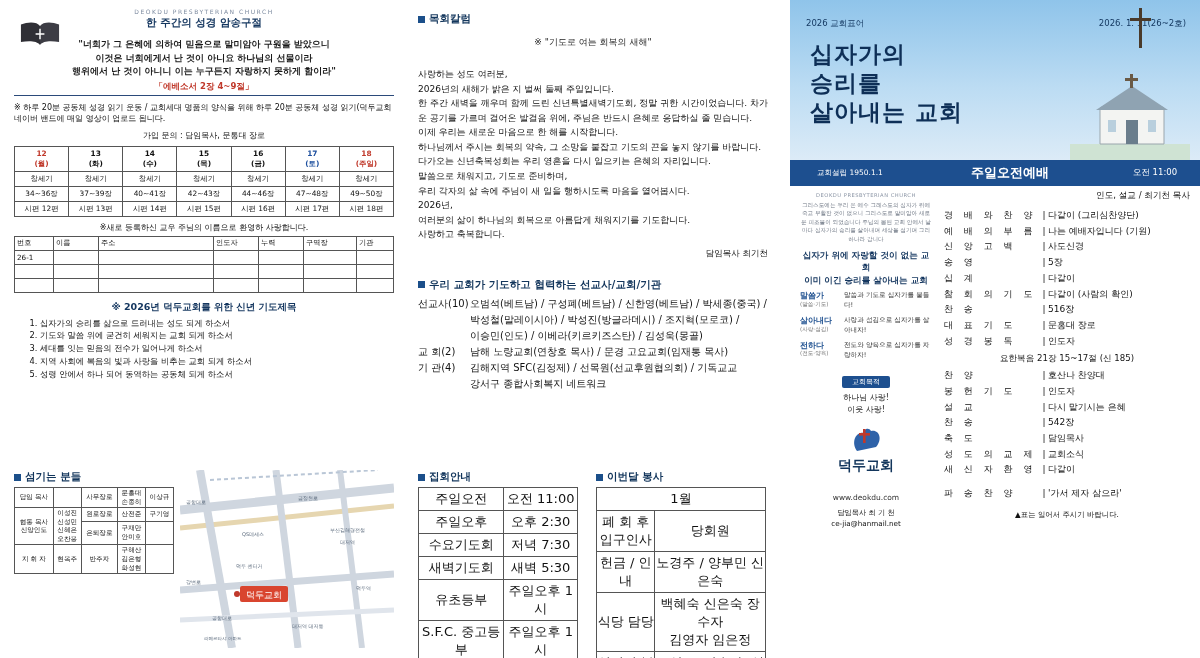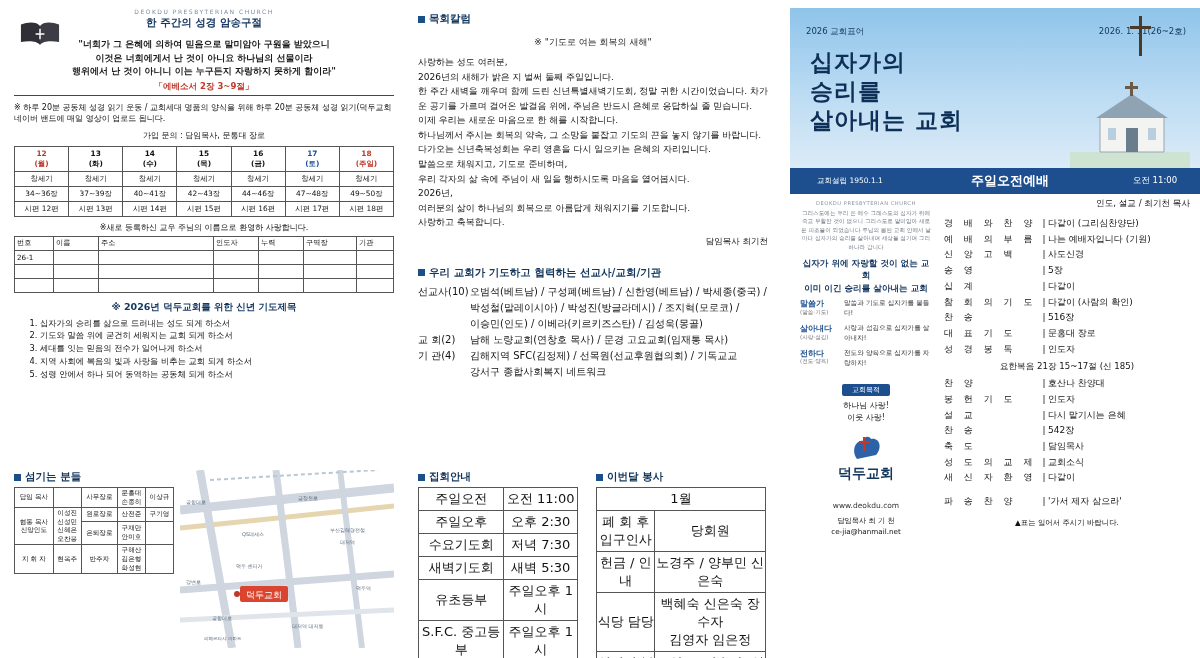--- a/index.html
+++ b/index.html
@@ -46,29 +46,29 @@
   
   #serving{position:absolute;left:14px;top:470px;width:160px;}
   .sv-tbl{width:100%;}
   .sv-tbl td{border:1px solid #555;font-size:6.6px;text-align:center;padding:1px;line-height:1.3;}
 
   
   #mapbox{position:absolute;left:180px;top:470px;width:214px;height:178px;}
 
   
   #midcol{left:418px;top:12px;width:350px;}
-  .col-letter{font-size:9px;line-height:1.62;margin-top:6px;text-align:justify;}
+  .col-letter{font-size:9px;line-height:1.62;margin-top:18px;text-align:justify;}
   .sign{text-align:right;font-size:8.5px;margin-top:6px;}
   .mission{font-size:10px;line-height:1.6;margin-top:4px;}
   .mission .lbl{display:inline-block;width:34px;}
   #midbottom{position:absolute;left:418px;top:470px;width:350px;}
   .m-tbl td{border:1px solid #555;font-size:13px;text-align:center;padding:2px 0;}
 
   
-  #rightcol{left:790px;top:8px;width:410px;height:472px;}
+  #rightcol{left:790px;top:0;width:410px;height:472px;}
   .hero{position:relative;height:160px;background:linear-gradient(180deg,#8fc4ea 0%,#bcdcf3 55%,#dcebf7 100%);overflow:hidden;}
   .hero-slogan-top{position:absolute;left:16px;top:18px;font-size:8.5px;color:#12365f;}
   .hero-date{position:absolute;right:14px;top:18px;font-size:8.5px;color:#12365f;}
   .hero-title{position:absolute;left:20px;top:40px;font-size:23px;font-weight:bold;color:#0e2f57;line-height:1.25;letter-spacing:1px;}
   .bluebar{display:flex;height:26px;background:#1d4f8f;color:#fff;align-items:center;}
   .bluebar .est{width:120px;font-size:7.5px;text-align:center;background:#1d4f8f;}
   .bluebar .svc{flex:1;text-align:center;font-size:13px;font-weight:bold;}
   .bluebar .time{width:90px;text-align:center;font-size:8.5px;}
 
   .order-wrap{display:flex;}
@@ -114,21 +114,21 @@
       <svg class="bible-ico" viewBox="0 0 60 38">
         <path d="M4 30 L4 6 C14 2 26 2 30 8 L30 34 C26 28 14 28 4 30 Z" fill="#2f2f35"></path>
         <path d="M56 30 L56 6 C46 2 34 2 30 8 L30 34 C34 28 46 28 56 30 Z" fill="#3c3c44"></path>
         <path d="M30 12 L30 26 M24 19 L36 19" stroke="#fff" stroke-width="2"></path>
       </svg>
       <div class="verse-body">
         <div>"너희가 그 은혜에 의하여 믿음으로 말미암아 구원을 받았으니</div>
         <div>이것은 너희에게서 난 것이 아니요 하나님의 선물이라</div>
         <div>행위에서 난 것이 아니니 이는 누구든지 자랑하지 못하게 함이라"</div>
       </div>
-      <div class="verse-ref">「에베소서 2장 3~9절」</div>
+      <div class="verse-ref">「에베소서 2장 4~9절」</div>
     </div>
 
     <div class="note">※ 하루 20분 공동체 성경 읽기 운동 / 교회세대 명품의 양식을 위해 하루 20분 공동체 성경 읽기(덕두교회 네이버 밴드에 매일 영상이 업로드 됩니다.</div>
     <div class="join">가입 문의 : 담임목사, 문통대 장로</div>
 
     <table class="read-tbl">
       <tbody>
           <tr>
         <td class="dhead sun"><span>12</span><br><span>(월)</span></td>
         <td class="dhead"><span>13</span><br><span>(화)</span></td>

